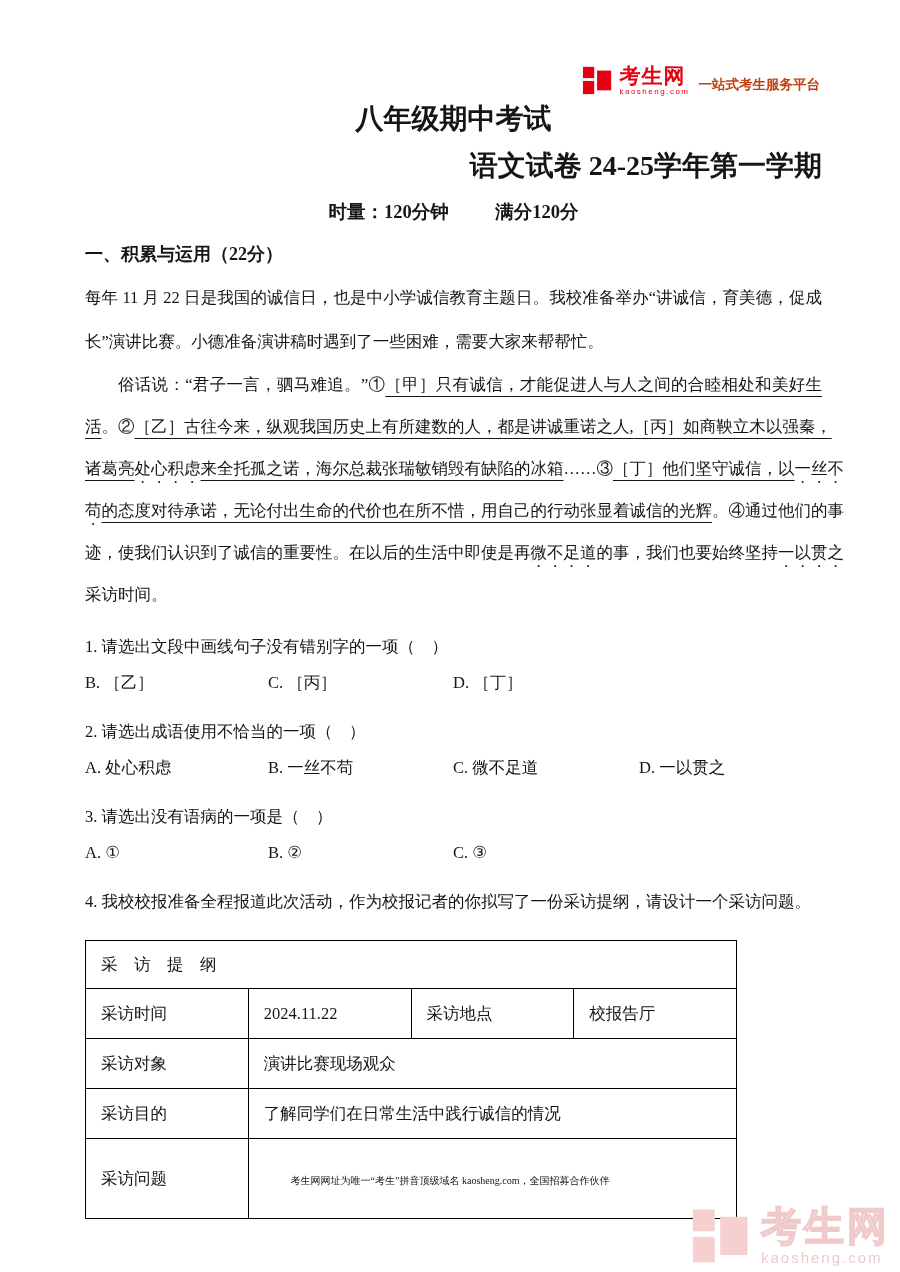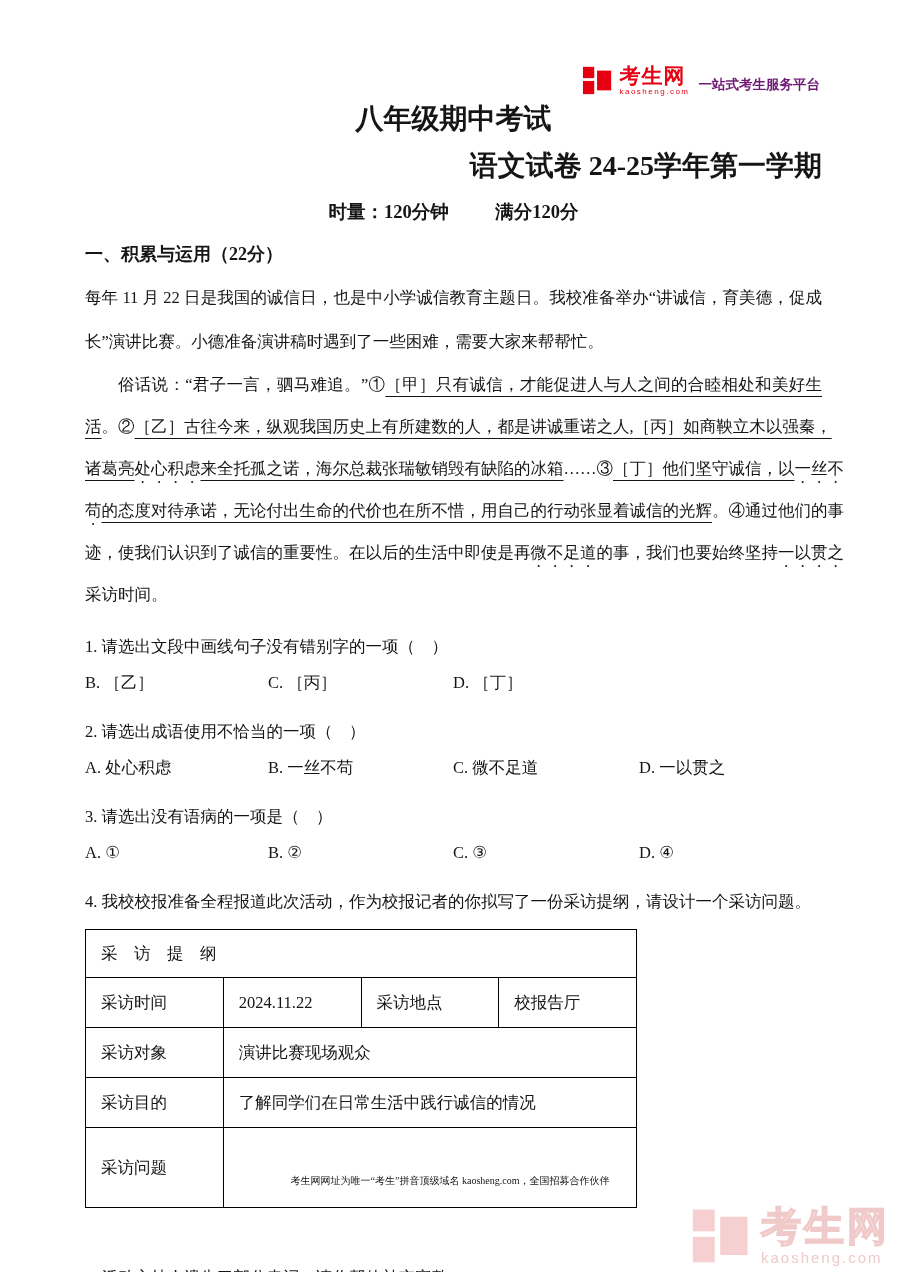--- a/index.html
+++ b/index.html
@@ -40,21 +40,21 @@
   .u { text-decoration:underline; text-underline-offset:6px; text-decoration-thickness:1px; }
   .e { -webkit-text-emphasis:filled dot; -webkit-text-emphasis-position:under right;
        text-emphasis:filled dot; text-emphasis-position:under right; }
 
   
   .qblock { margin-top:13px; }
   .qline { line-height:36px; }
   .opts  { display:grid; grid-template-columns:183px 185px 186px auto; }
 
   
-  .itable { border-collapse:collapse; margin-top:9px; table-layout:fixed; width:552px; }
+  .itable { border-collapse:collapse; margin-top:20px; table-layout:fixed; width:652px; }
   .itable td { border:1.6px solid #000; padding:0 0 0 15px; font-size:16.5px; vertical-align:middle; }
   .itable .r-title    { height:48px; }
   .itable .r-normal   { height:50px; }
   .itable .r-question { height:80px; }
 
   .q5 { margin-top:52px; line-height:36px; }
 
   
   .footer { position:absolute; left:0; right:0; top:1174px; text-align:center; font-size:10px; }
   .watermark { position:absolute; right:10px; bottom:6px; display:flex; align-items:center; }
@@ -72,21 +72,21 @@
   <div class="logo-row">
     <svg class="logo-mark" viewBox="0 0 34 34">
       <rect x="1" y="3" width="12" height="12" fill="#e60012"></rect>
       <rect x="1" y="18" width="12" height="14" fill="#e60012"></rect>
       <rect x="16" y="7" width="15" height="21" fill="#e60012"></rect>
     </svg>
     <div class="logo-text" style="color:#e60012;">
       <div class="logo-brand">考生网</div>
       <div class="logo-domain">kaosheng.com</div>
     </div>
-    <div class="logo-tagline" style="color:#701a75;">一站式考生服务平台</div>
+    <div class="logo-tagline" style="color:#c2410c;">一站式考生服务平台</div>
   </div>
 
   <div class="content">
 
     <div class="title">八年级期中考试</div>
     <div class="subtitle">语文试卷 24-25学年第一学期</div>
     <div class="meta">
       <span>时量：120分钟</span>
       <span>满分120分</span>
     </div>
@@ -125,21 +125,20 @@
         <span>D. 一以贯之</span>
       </div>
     </div>
 
     <div class="qblock">
       <div class="qline">3. 请选出没有语病的一项是（　）</div>
       <div class="qline opts">
         <span>A. ①</span>
         <span>B. ②</span>
         <span>C. ③</span>
-        <span>D. ④</span>
       </div>
     </div>
 
     <div class="qblock">
       <div class="qline">4. 我校校报准备全程报道此次活动，作为校报记者的你拟写了一份采访提纲，请设计一个采访问题。</div>
     </div>
 
     <table class="itable">
       <tbody>
           <tr class="r-title">

